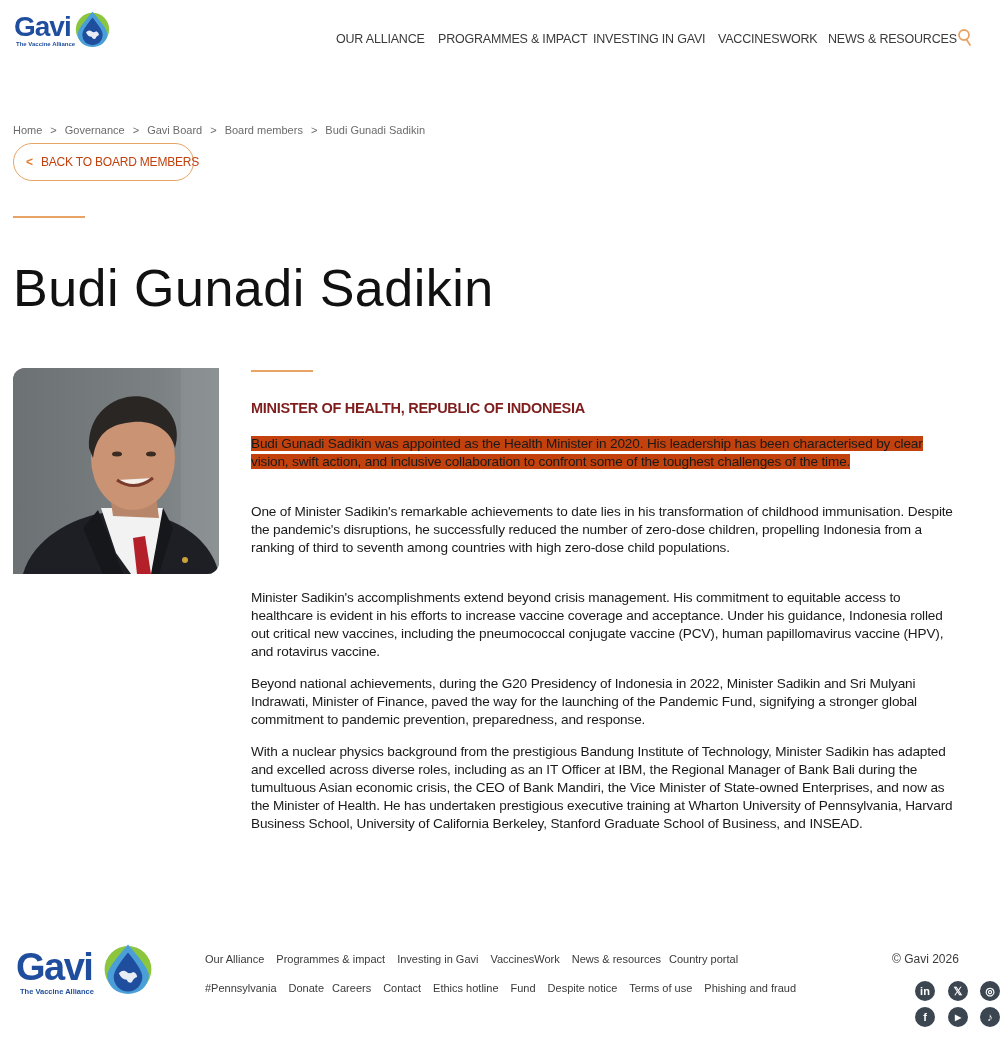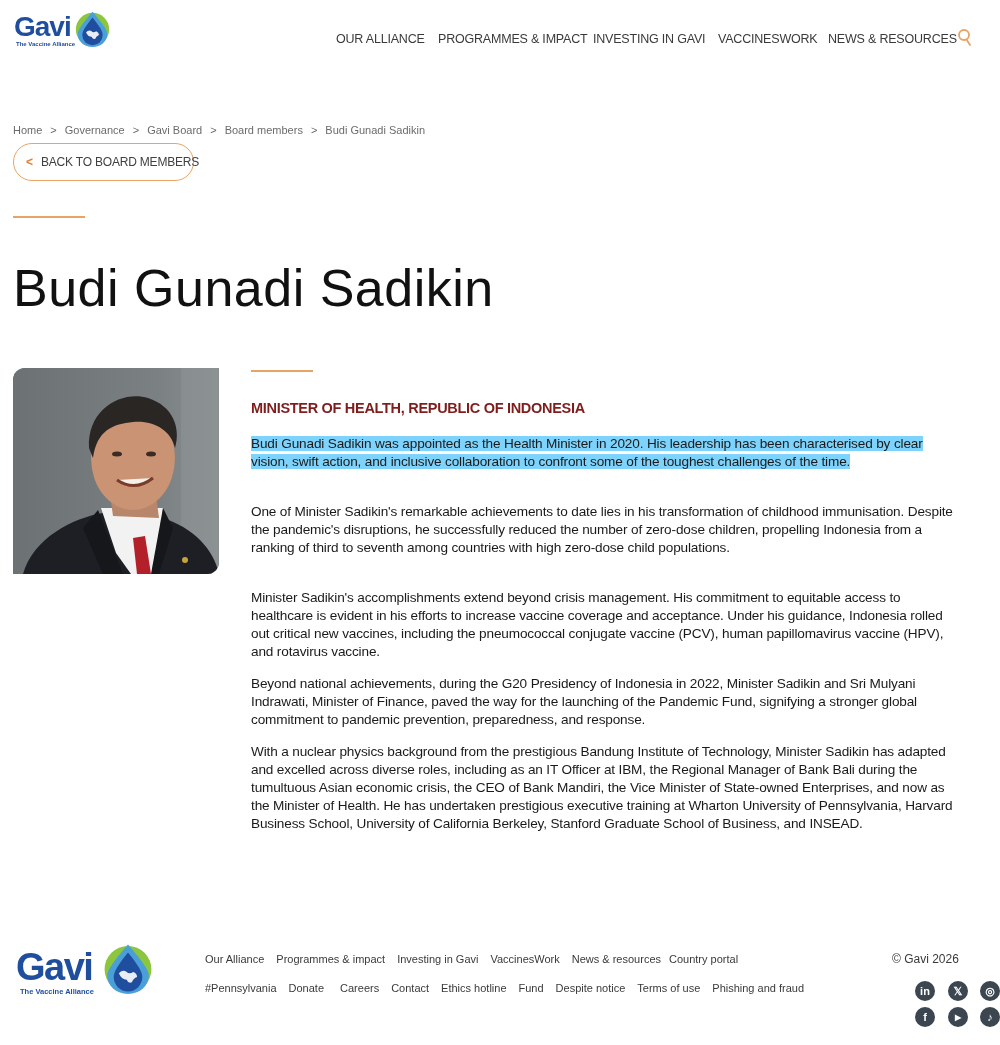--- a/index.html
+++ b/index.html
@@ -14,32 +14,32 @@
   .nav-item { font-size: 12.5px; color: #3a3a3a; letter-spacing: -0.2px; white-space: nowrap; cursor: pointer; font-family: "Liberation Sans Narrow", "Liberation Sans", sans-serif; }
   .search-icon { position: absolute; left: 957px; top: 28px; width: 16px; height: 20px; cursor: pointer; }
 
   .breadcrumb { position: absolute; left: 13px; top: 78px; font-size: 11px; color: #6b6b6b; display: flex; align-items: center; white-space: nowrap; margin-top: 46px; }
   .crumb { cursor: pointer; }
   .crumb.current { cursor: default; }
   .sep { margin: 0 8px; color: #6b6b6b; }
 
   .back-btn { position: absolute; left: 13px; top: 143px; width: 181px; height: 38px; border: 1px solid #e8a465; border-radius: 19px; display: flex; align-items: center; padding-left: 12px; cursor: pointer; background: #fff; }
   .back-chev { color: #e27d2e; font-size: 12px; font-weight: bold; margin-right: 8px; }
-  .back-label { font-size: 12px; color: #404040; letter-spacing: -0.2px; white-space: nowrap; }
+  .back-label { font-size: 12px; color: #c2410c; letter-spacing: -0.2px; white-space: nowrap; }
 
   .accent-line { position: absolute; height: 2px; background: #e8a465; }
 
   .page-title { position: absolute; left: 13px; top: 256px; font-size: 52px; font-weight: normal; color: #111; letter-spacing: 0.5px; line-height: 64px; white-space: nowrap; }
 
   .portrait { position: absolute; left: 13px; top: 368px; width: 206px; height: 206px; border-radius: 12px 0 12px 0; overflow: hidden; background: #6f7477; }
 
   .content { position: absolute; left: 251px; top: 370px; width: 712px; }
   .role { position: absolute; left: 0; top: 30px; font-size: 14.5px; font-weight: bold; color: #7f1d1d; letter-spacing: -0.3px; white-space: nowrap; }
   .para { position: absolute; left: 0; width: 712px; font-size: 13.6px; line-height: 18px; color: #1a1a1a; letter-spacing: -0.15px; }
-  .para.hl span.mark { background: #7dd3fc; }
+  .para.hl span.mark { background: #c2410c; }
 
   .footer { position: absolute; left: 0; top: 930px; width: 1000px; height: 115px; }
   .flogo { position: absolute; left: 16px; top: 12px; width: 140px; height: 56px; }
   .flogo-text { position: absolute; left: 0; top: 4px; font-weight: bold; font-size: 38px; color: #1f4e9e; letter-spacing: -1.5px; line-height: 42px; }
   .flogo-sub { position: absolute; left: 4px; top: 45px; font-size: 7.5px; font-weight: bold; color: #1f4e9e; white-space: nowrap; }
   .flogo-drop { position: absolute; left: 86px; top: 0; width: 52px; height: 52px; }
 
   .frow { position: absolute; left: 205px; display: flex; white-space: nowrap; }
   .frow a { font-size: 11px; color: #3a3a3a; text-decoration: none; cursor: pointer; margin-right: 12px; }
   .copyright { position: absolute; left: 892px; top: 22px; font-size: 12px; color: #3a3a3a; white-space: nowrap; }
@@ -156,21 +156,21 @@
     <a>Our Alliance</a>
     <a>Programmes &amp; impact</a>
     <a>Investing in Gavi</a>
     <a>VaccinesWork</a>
     <a style="margin-right:8px;">News &amp; resources</a>
     <a>Country portal</a>
   </div>
 
   <div class="frow" style="top:52px;">
     <a>#Pennsylvania</a>
-    <a style="margin-right:16px;">Donate</a>
+    <a style="margin-right:8px;">Donate</a>
     <a>Careers</a>
     <a>Contact</a>
     <a>Ethics hotline</a>
     <a>Fund</a>
     <a>Despite notice</a>
     <a>Terms of use</a>
     <a>Phishing and fraud</a>
   </div>
 
   <div class="copyright">© Gavi 2026</div>

